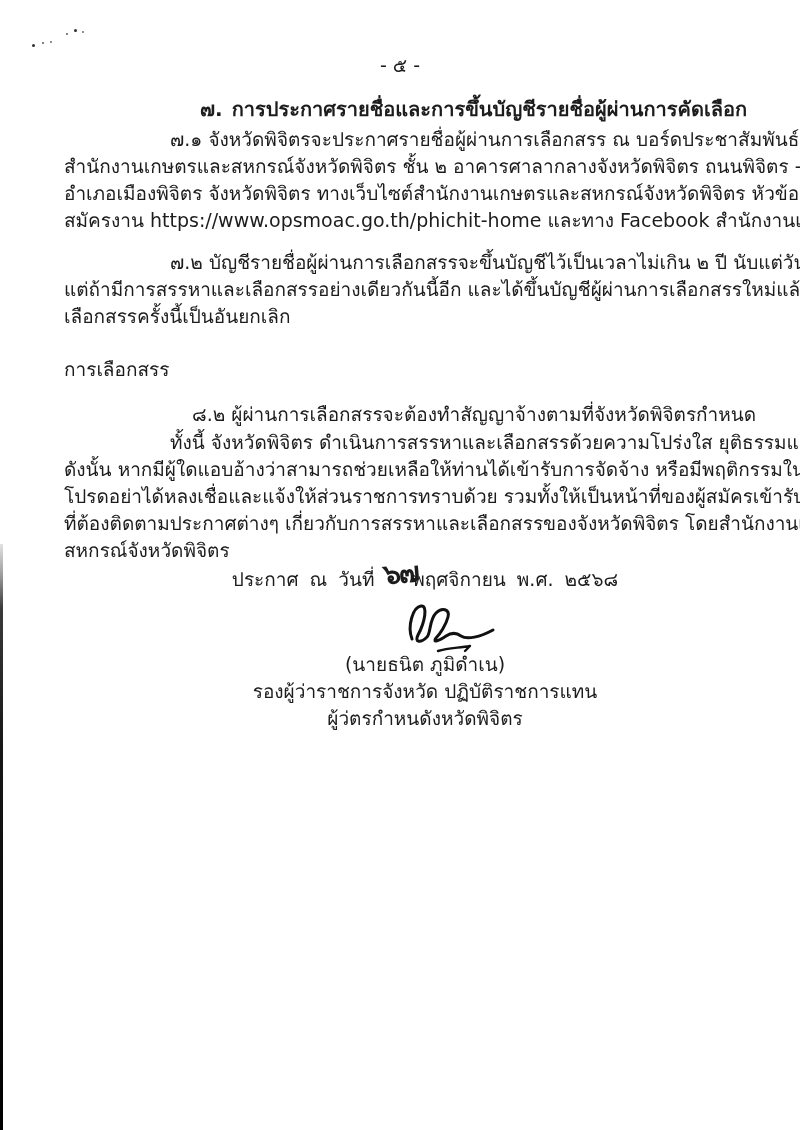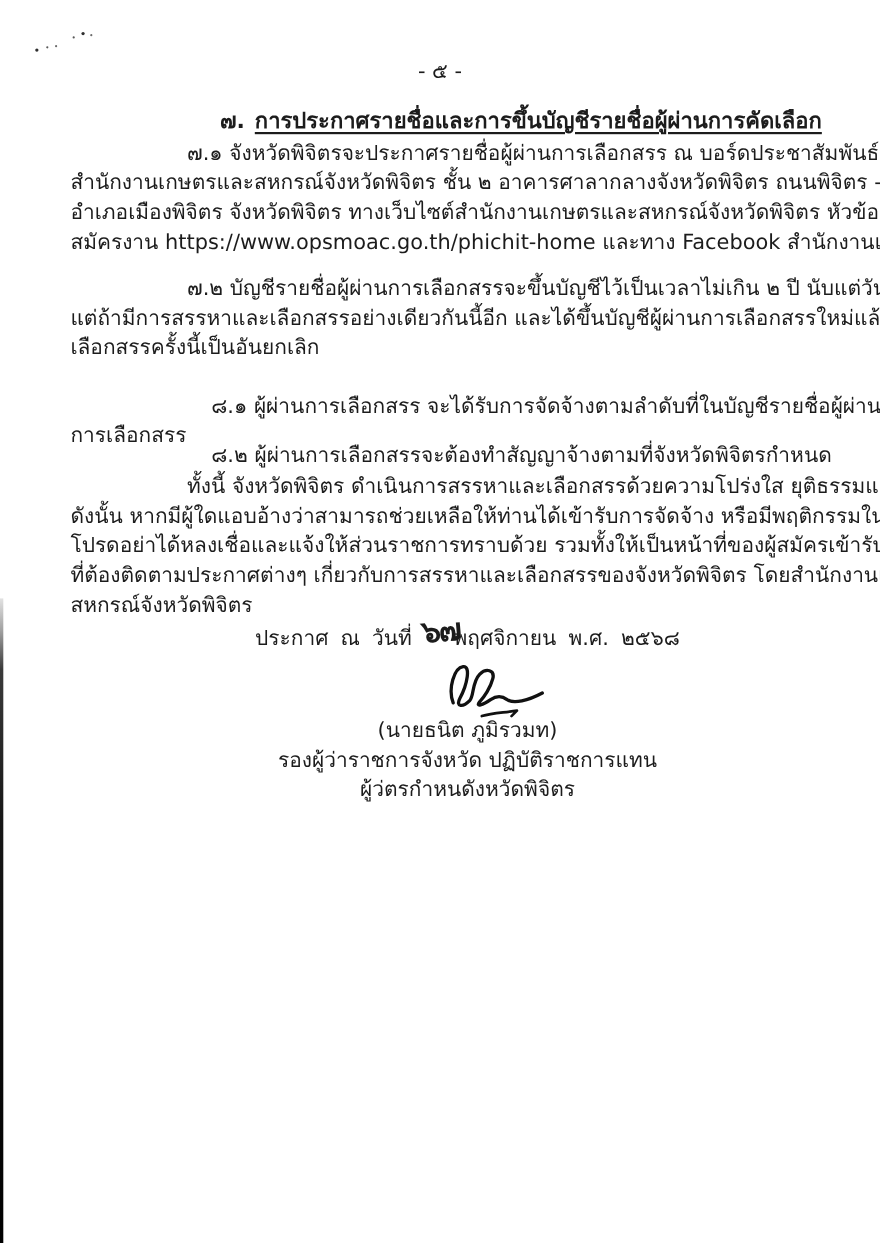--- a/index.html
+++ b/index.html
@@ -26,21 +26,20 @@
   .heading {
     position: absolute;
     left: 200px;
     font-size: 20px;
     font-weight: bold;
     line-height: 27px;
     white-space: nowrap;
   }
   .heading .h-num { margin-right: 9px; }
   .h-title {
-    text-decoration: underline;
     text-decoration-thickness: 1.6px;
     text-underline-offset: 4px;
   }
   .page-num {
     position: absolute;
     top: 52px; left: 0;
     width: 100%;
     text-align: center;
     font-size: 19px;
     line-height: 27px;
@@ -108,21 +107,20 @@
   </div>
 
   <div class="para" style="top:249px;">
     <div class="line ind1">๗.๒ บัญชีรายชื่อผู้ผ่านการเลือกสรรจะขึ้นบัญชีไว้เป็นเวลาไม่เกิน ๒ ปี นับแต่วันขึ้นบัญชี</div>
     <div class="line">แต่ถ้ามีการสรรหาและเลือกสรรอย่างเดียวกันนี้อีก และได้ขึ้นบัญชีผู้ผ่านการเลือกสรรใหม่แล้ว บัญชีผู้ผ่านการ</div>
     <div class="line">เลือกสรรครั้งนี้เป็นอันยกเลิก</div>
   </div>
 
 
   <div class="para" style="top:356px;">
-    <div class="line ind2">๘.๑ ผู้ผ่านการเลือกสรร จะได้รับการจัดจ้างตามลำดับที่ในบัญชีรายชื่อผู้ผ่าน</div>
     <div class="line">การเลือกสรร</div>
   </div>
 
   <div class="para" style="top:401px;">
     <div class="line ind2">๘.๒ ผู้ผ่านการเลือกสรรจะต้องทำสัญญาจ้างตามที่จังหวัดพิจิตรกำหนด</div>
   </div>
 
   <div class="para" style="top:429px;">
     <div class="line ind1">ทั้งนี้ จังหวัดพิจิตร ดำเนินการสรรหาและเลือกสรรด้วยความโปร่งใส ยุติธรรมและเสมอภาค</div>
     <div class="line">ดังนั้น หากมีผู้ใดแอบอ้างว่าสามารถช่วยเหลือให้ท่านได้เข้ารับการจัดจ้าง หรือมีพฤติกรรมในทำนองเดียวกันนี้</div>
@@ -135,17 +133,17 @@
     <span>ประกาศ ณ วันที่</span><span class="hand-day">๖๗</span><span>พฤศจิกายน พ.ศ. ๒๕๖๘</span>
   </div>
 
   <svg class="sig-svg" width="110" height="58" viewBox="0 0 110 58">
     <g fill="none" stroke="#111" stroke-linecap="round" stroke-linejoin="round">
       <path stroke-width="3" d="M16,41 C11,28 17,9 25,8 C32,7 29,24 22,37 C18,45 25,45 31,39 C35,35 33,22 40,15 C46,9 54,11 52,19 C50,27 44,36 40,40 C36,45 43,43 50,38 C56,34 61,35 65,38 C71,42 84,39 97,32"></path>
       <path stroke-width="2.4" d="M42,53 C52,50 62,50 74,48 L69,53"></path>
     </g>
   </svg>
 
-  <div class="centerline" style="top:651px;">(นายธนิต ภูมิรวมท)</div>
+  <div class="centerline" style="top:651px;">(นายธนิต ภูมิดำเน)</div>
   <div class="centerline" style="top:678px;">รองผู้ว่าราชการจังหวัด ปฏิบัติราชการแทน</div>
   <div class="centerline" style="top:705px;">ผู้ว่ตรกำหนดังหวัดพิจิตร</div>
 
 </div>
 
 </body></html>

